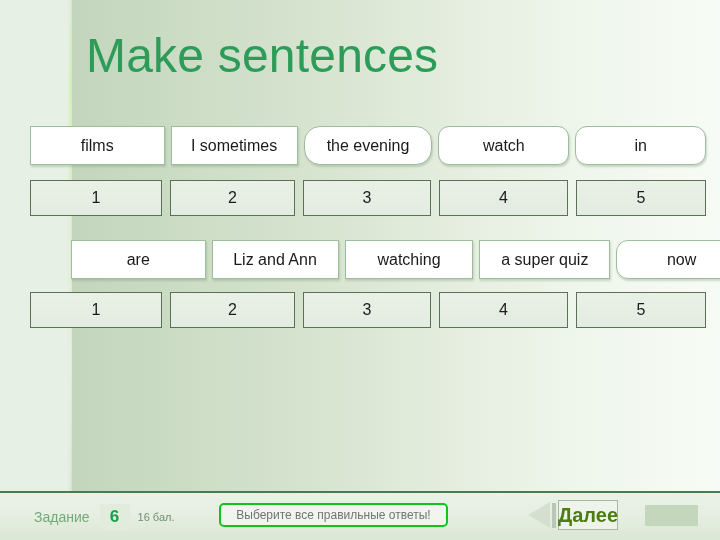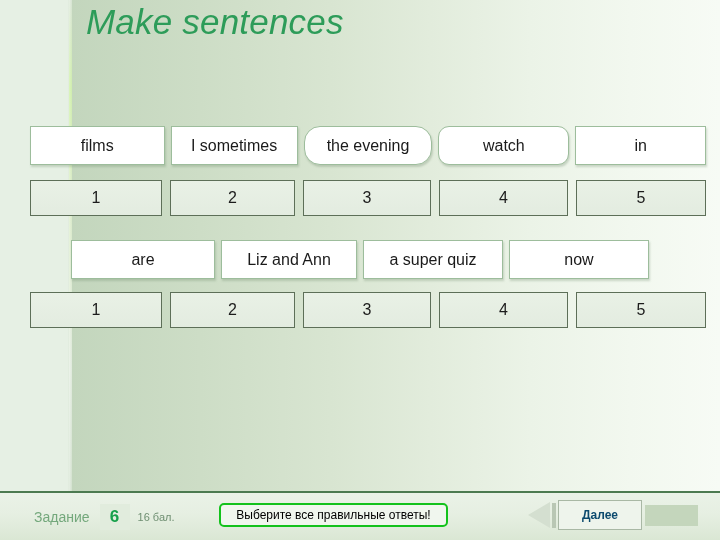--- a/index.html
+++ b/index.html
@@ -41,27 +41,26 @@
       rgba(255,255,255,0.30),
       rgba(216,255,160,0.55) 18%,
       rgba(240,255,210,0.45) 40%,
       rgba(255,255,255,0.45) 75%,
       rgba(255,255,255,0.25));
   }
 
   .title {
     position: absolute;
     left: 86px;
-    top: 2px;
-    font-size: 35px;
+    top: 28px;
+    font-size: 48px;
     color: #2d9c59;
     letter-spacing: 0.2px;
     white-space: nowrap;
     font-weight: 400;
-    font-style: italic;
   }
 
   .row {
     position: absolute;
     left: 2px;
     width: 676px;
     display: flex;
     padding-left: 28px;
   }
   .cell {
@@ -78,21 +77,21 @@
     height: 39px;
     background: #ffffff;
     border: 1px solid #9dbd9c;
     box-shadow: 1px 2px 2px rgba(110,135,105,0.30);
     font-size: 16px;
     color: #1a1a1a;
     margin-right: 6px;
     white-space: nowrap;
     overflow: hidden;
   }
-  .tile:last-child { margin-right: 0; }
+  .tile:last-child { margin-right: 0; border-radius: 12px; }
 
   
   .row-nums { height: 36px; }
   .numbox {
     height: 36px;
     background: linear-gradient(to bottom, #e9f1e6, #e3ece0);
     border: 1px solid #5d6f58;
     font-size: 16px;
     color: #1c1c1c;
     margin-right: 8px;
@@ -141,21 +140,21 @@
     width: 229px;
     height: 24px;
     box-sizing: border-box;
     border: 2px solid #13c21c;
     border-radius: 5px;
     background: #f0f6ee;
     display: flex;
     align-items: center;
     justify-content: center;
     font-size: 12px;
-    color: #000000;
+    color: #737373;
     white-space: nowrap;
     text-align: center;
   }
   .sb-back {
     position: absolute;
     left: 528px;
     top: 499px;
     width: 34px;
     height: 32px;
   }
@@ -170,31 +169,31 @@
   .sb-back .bar {
     position: absolute;
     left: 24px; top: 4px;
     width: 4px; height: 25px;
     background: #b9c7b4;
   }
   .sb-next {
     position: absolute;
     left: 558px;
     top: 500px;
-    width: 84px;
+    width: 60px;
     height: 30px;
     box-sizing: border-box;
     border: 1px solid #a9b8a5;
     background: #eef4ec;
     display: flex;
     align-items: center;
     justify-content: center;
-    font-size: 12px;
+    font-size: 20px;
     font-weight: bold;
-    color: #0c4a6e;
+    color: #4d7c0f;
   }
   .sb-progress {
     position: absolute;
     left: 645px;
     top: 505px;
     width: 53px;
     height: 21px;
     background: #c4d6bc;
   }
 </style>
@@ -219,20 +218,21 @@
     <div class="cell numbox" style="width:140px;">1</div>
     <div class="cell numbox" style="width:133px;">2</div>
     <div class="cell numbox" style="width:136px;">3</div>
     <div class="cell numbox" style="width:137px;">4</div>
     <div class="cell numbox" style="width:138px;">5</div>
   </div>
 
   <div class="row row-words" style="top:240px;margin-left:41px;">
     <div class="cell tile" style="width:144px;">are</div>
     <div class="cell tile" style="width:136px;">Liz and Ann</div>
+    <div class="cell tile" style="width:138px;">watching</div>
     <div class="cell tile" style="width:140px;text-align:center;">a super quiz</div>
     <div class="cell tile" style="width:140px;">now</div>
   </div>
 
   <div class="row row-nums" style="top:292px;">
     <div class="cell numbox" style="width:140px;">1</div>
     <div class="cell numbox" style="width:133px;">2</div>
     <div class="cell numbox" style="width:136px;">3</div>
     <div class="cell numbox" style="width:137px;">4</div>
     <div class="cell numbox" style="width:138px;">5</div>

